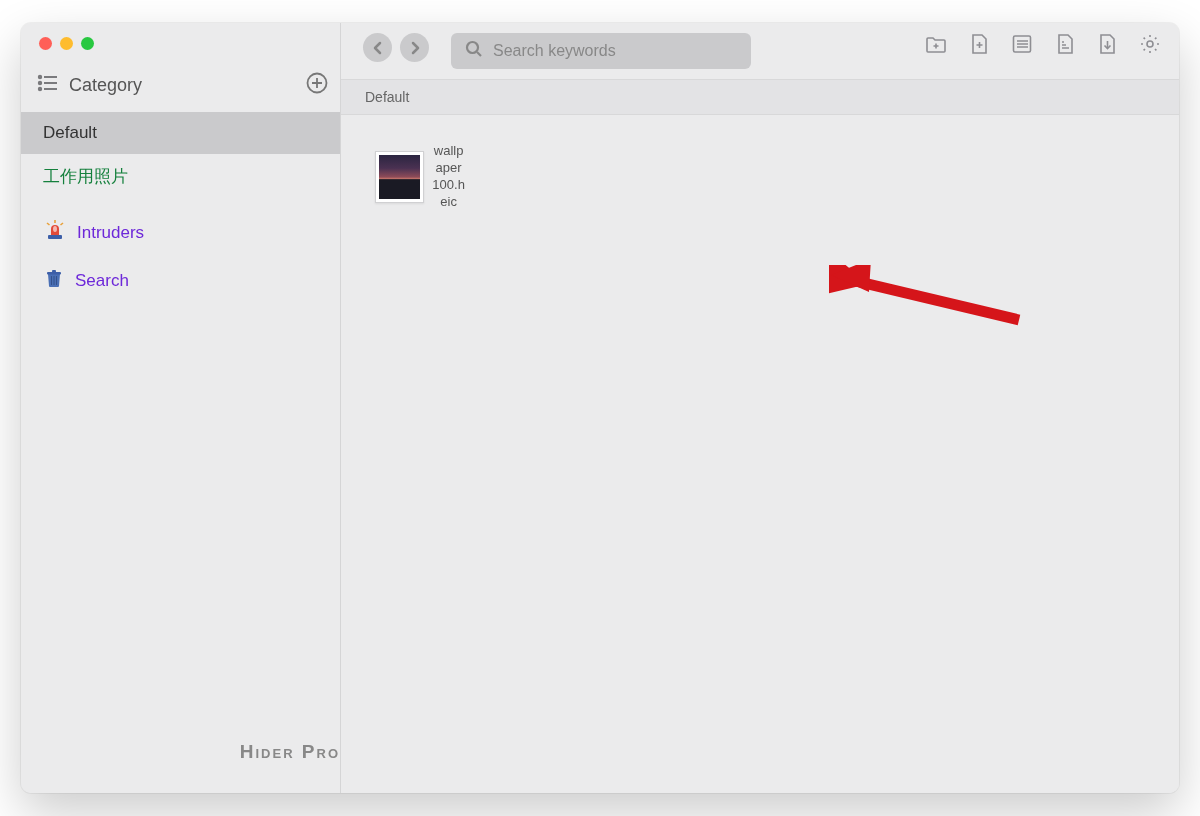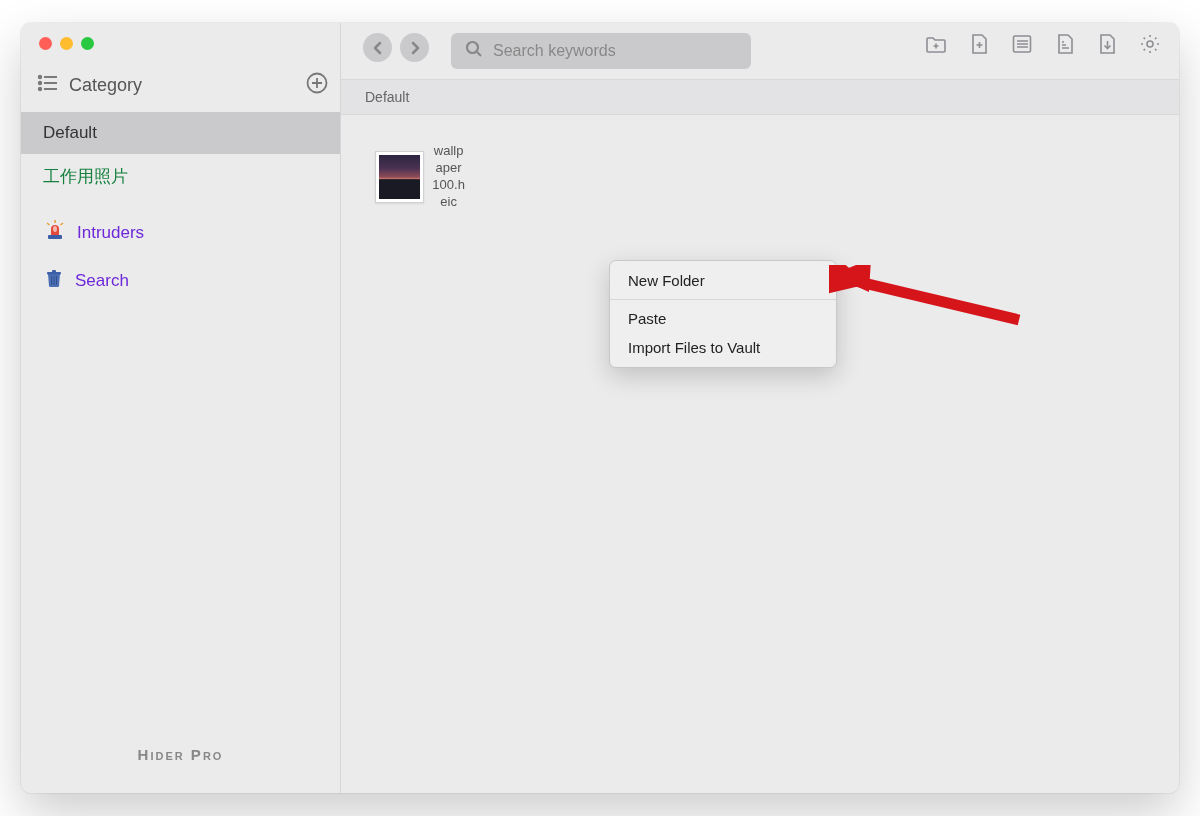--- a/index.html
+++ b/index.html
@@ -59,23 +59,23 @@
       display: flex;
       align-items: center;
       gap: 10px;
     }
     .sidebar-item.selected {
       background: #cacacc;
       color: #333;
     }
     .sidebar-item.system { color: #6d28d9; }
     .app-name {
-      text-align: center;
+      text-align: right;
       padding: 22px 0 30px 0;
-      font-size: 15px;
+      font-size: 19px;
       letter-spacing: 2px;
       font-variant: small-caps;
       color: #888;
       font-weight: 600;
     }
     .main {
       flex: 1;
       display: flex;
       flex-direction: column;
       background: #ebebec;
@@ -351,32 +351,20 @@
       <div class="file-item">
         <div class="thumb">
           <div class="thumb-inner"></div>
         </div>
         <div class="file-label">
           <span>wallpaper</span><br>
           <span>100.heic</span>
         </div>
       </div>
 
-      <div class="context-menu">
-        <div class="cm-item">
-          <span>New Folder</span>
-        </div>
-        <div class="cm-divider"></div>
-        <div class="cm-item">
-          <span>Paste</span>
-        </div>
-        <div class="cm-item">
-          <span>Import Files to Vault</span>
-        </div>
-      </div>
 
       <div class="arrow">
         <svg width="200" height="80" viewBox="0 0 200 80">
           <defs>
             <marker id="arr" markerWidth="10" markerHeight="10" refX="2" refY="5" orient="auto">
               <path d="M10 0 L0 5 L10 10 Z" fill="#d5151a"></path>
             </marker>
           </defs>
           <line x1="190" y1="55" x2="18" y2="14" stroke="#d5151a" stroke-width="11" marker-end="url(#arr)"></line>
           <path d="M2 10 L42 -6 L40 27 Z" fill="#d5151a"></path>

